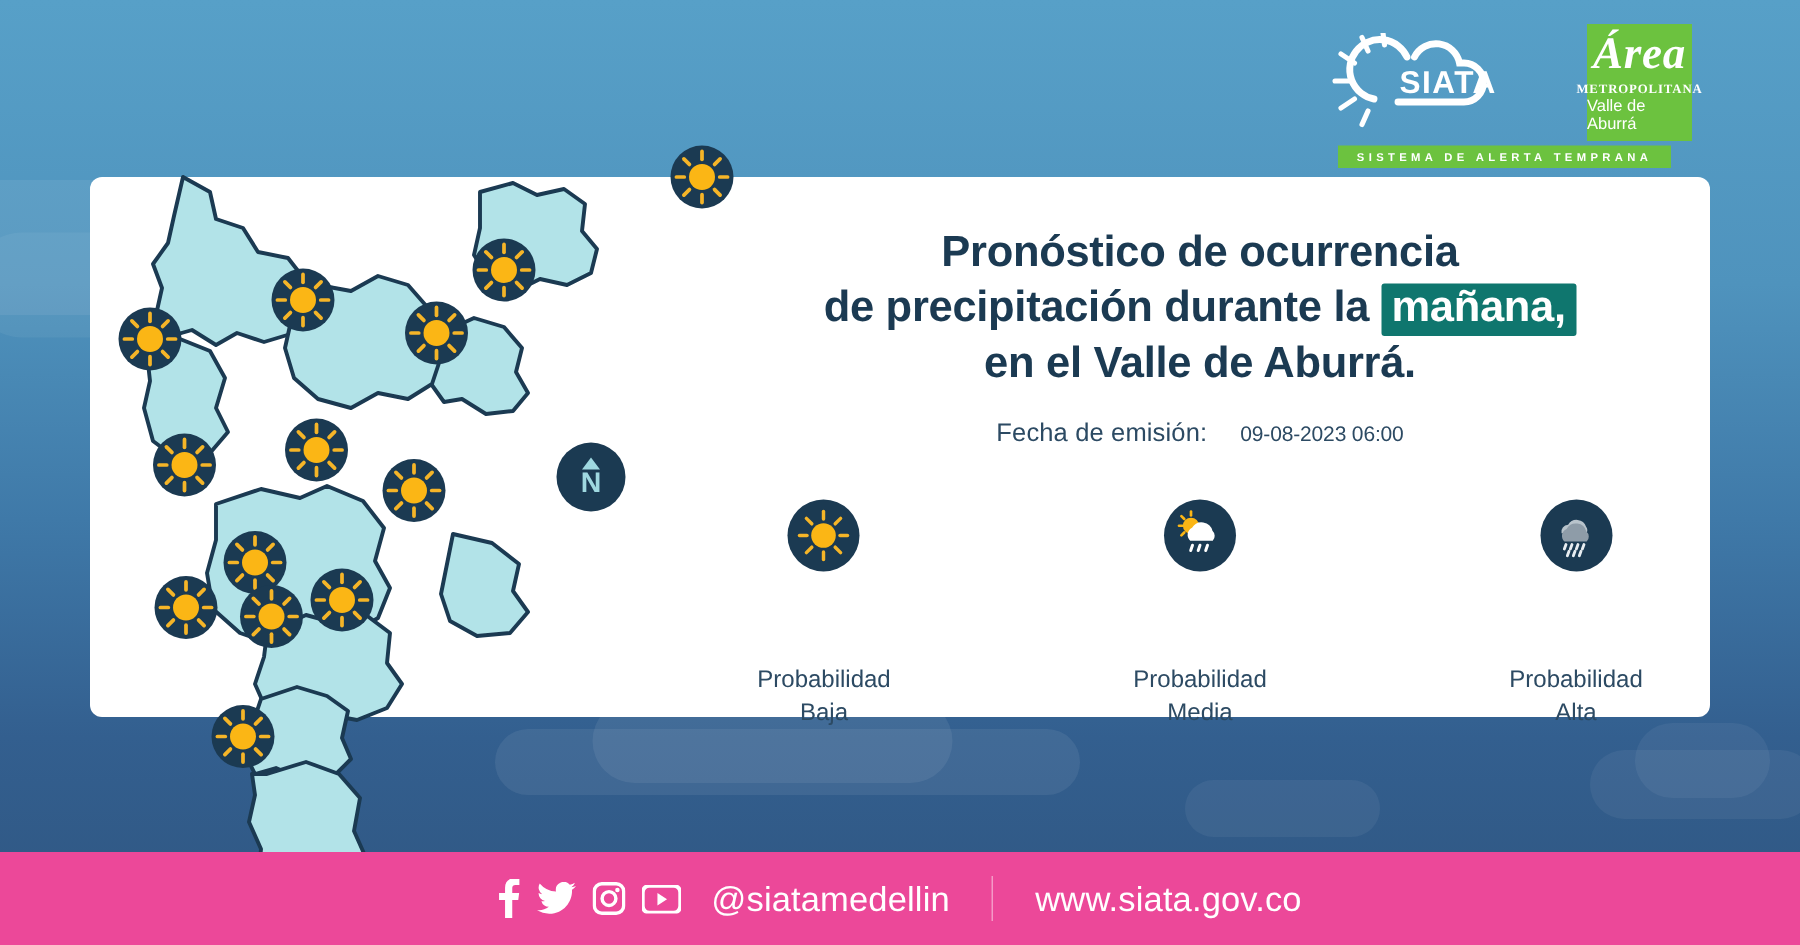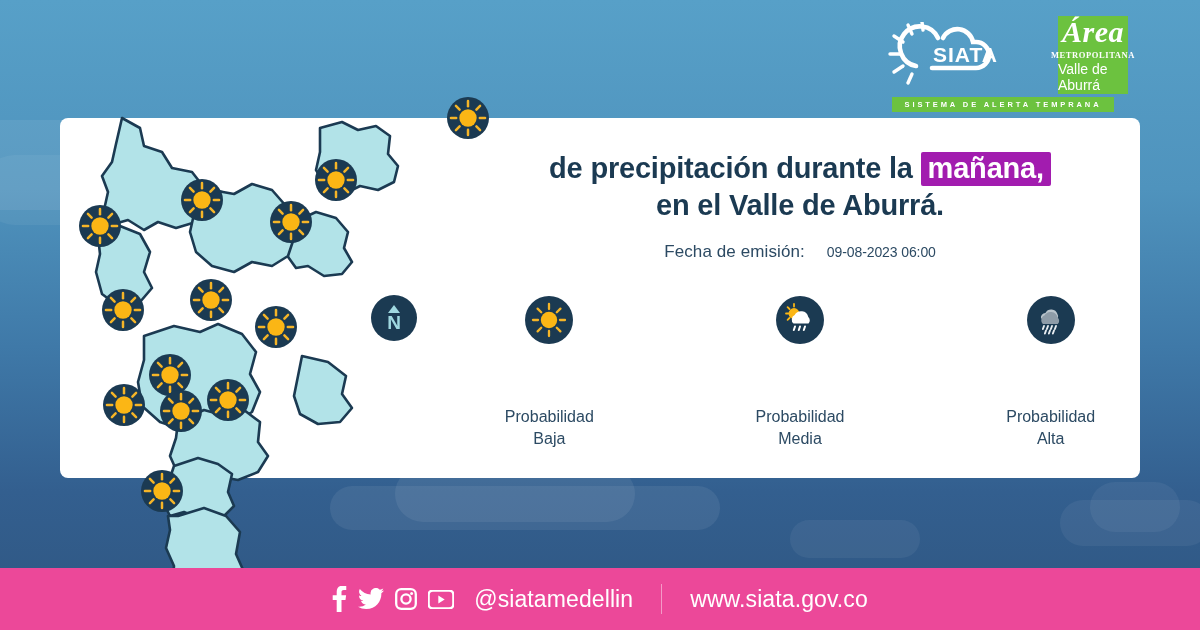--- a/index.html
+++ b/index.html
@@ -23,21 +23,21 @@
   #logo-area { position:absolute; top:14px; right:72px; width:250px; height:100px; z-index:6; }
   #siata-logo { position:absolute; left:8px; top:8px; width:140px; height:64px; }
   #area-logo {
     position:absolute; right:0; top:2px; width:70px; height:78px;
     background:#6cc23f; display:flex; flex-direction:column;
     align-items:center; justify-content:center; color:#fff;
   }
   #area-script { font-family:"Liberation Serif", serif; font-style:italic; font-weight:700;
     font-size:30px; line-height:1; letter-spacing:.5px; }
   #area-l1 { font-size:8.5px; font-weight:700; letter-spacing:.6px; margin-top:3px;font-family:Liberation Serif, serif; }
-  #area-l2 { font-size:14px; margin-top:1px; }
+  #area-l2 { font-size:11px; margin-top:1px; }
   #tagline {
     position:absolute; left:14px; bottom:2px; width:222px; height:15px;
     background:#6cc23f; color:#fff; font-size:7.5px; font-weight:700;
     letter-spacing:2.9px; display:flex; align-items:center; justify-content:center;
   }
 
   
   #card {
     position:absolute; left:60px; top:118px; width:1080px; height:360px;
     background:#fff; border-radius:8px; z-index:2;
@@ -65,21 +65,21 @@
     border-bottom:8px solid #9fd8e0; margin-bottom:1px;
   }
   #compass .n { color:#9fd8e0; font-size:19px; font-weight:700; line-height:.9; }
 
   
   #content { position:absolute; left:480px; top:150px; width:640px; z-index:5; text-align:center; }
   #title {
     color:#1b3a52; font-size:29px; font-weight:700; line-height:1.28; letter-spacing:-.2px;
   }
   #title .hl {
-    background:#a21caf; color:#fff; padding:1px 7px 3px; border-radius:2px;
+    background:#0f766e; color:#fff; padding:1px 7px 3px; border-radius:2px;
     display:inline-block; line-height:1.05;
   }
   #date-row {
     margin-top:18px; display:flex; align-items:baseline; justify-content:center; gap:22px;
     color:#2c4a63;
   }
   #date-label { font-size:17px; letter-spacing:.1px; }
   #date-value { font-size:14px; font-weight:400; letter-spacing:-.1px; }
 
   #legend { margin-top:34px; display:flex; justify-content:center; gap:112px; }
@@ -393,20 +393,21 @@
   </div>
 
   <div id="compass">
     <div class="tri"></div>
     <div class="n">N</div>
   </div>
 </div>
 
 <div id="content">
   <div id="title">
+    <div>Pronóstico de ocurrencia</div>
     <div>
       <span>de precipitación durante la</span>
       <span class="hl">mañana,</span>
     </div>
     <div>en el Valle de Aburrá.</div>
   </div>
 
   <div id="date-row">
     <span id="date-label">Fecha de emisión:</span>
     <span id="date-value">09-08-2023 06:00</span>

